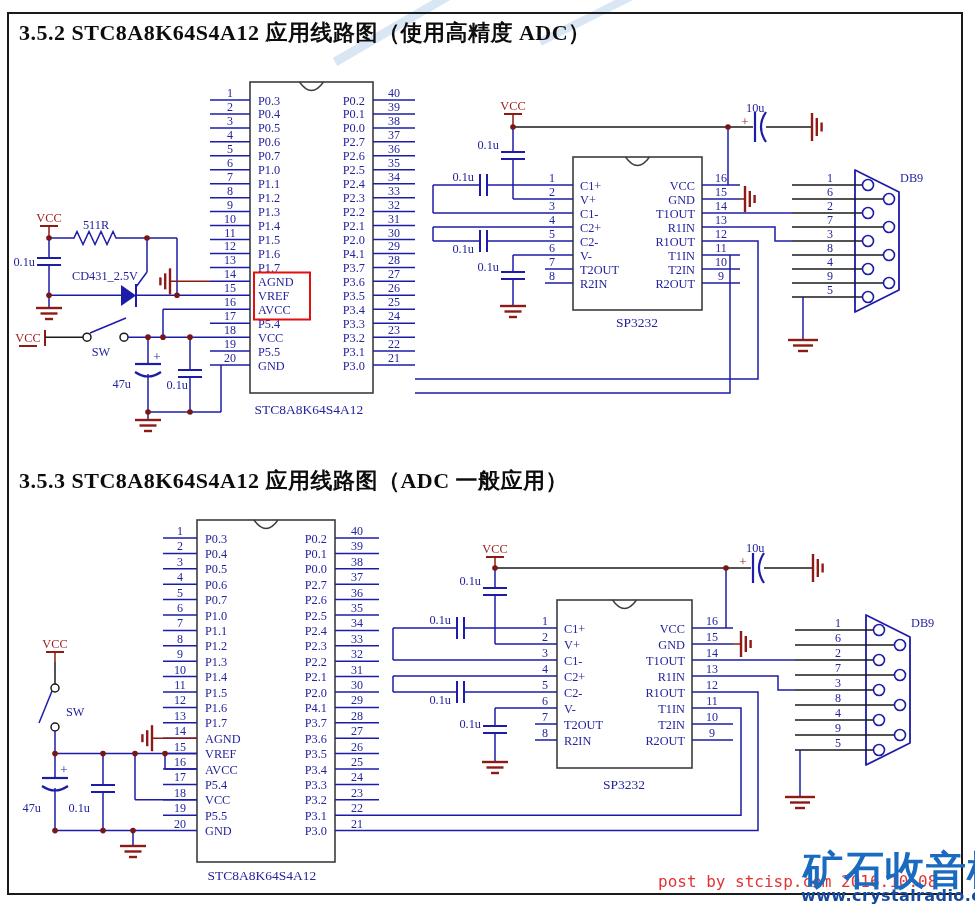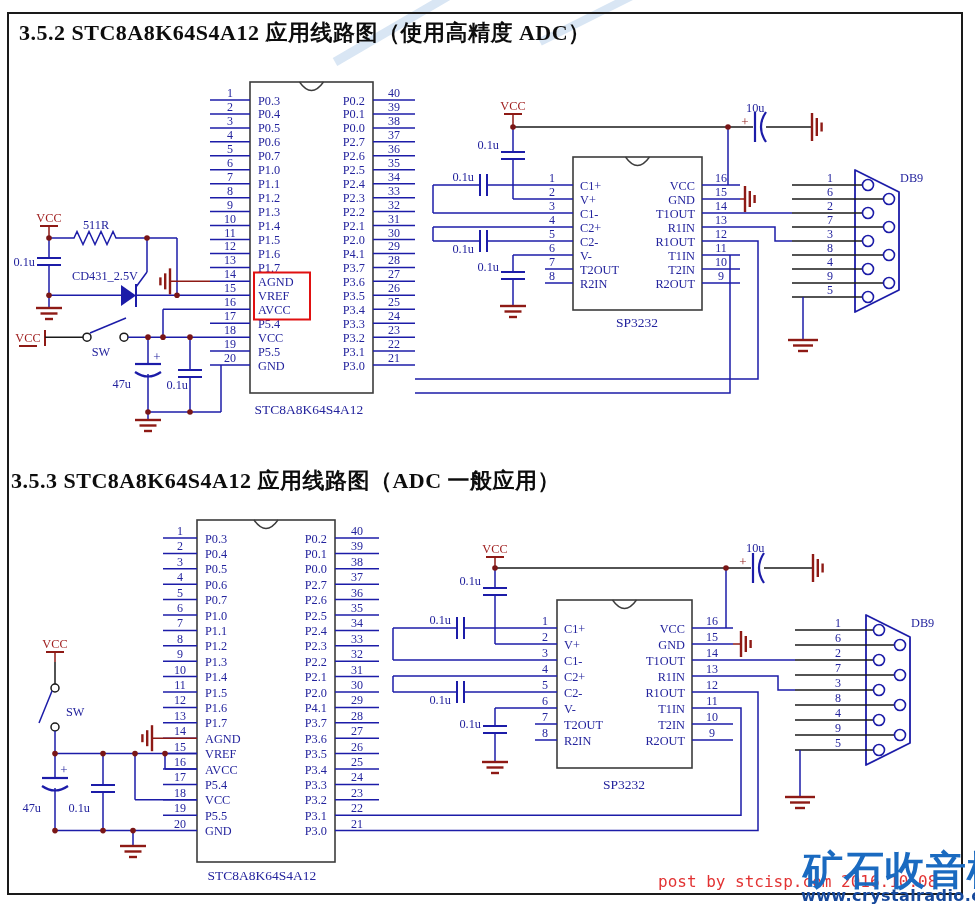--- a/index.html
+++ b/index.html
@@ -3,21 +3,21 @@
 <meta charset="utf-8">
 <style>
   html,body{margin:0;padding:0;background:#ffffff;}
   #page{position:relative;width:975px;height:911px;background:#ffffff;overflow:hidden;
         font-family:"Liberation Serif",serif;}
   svg{position:absolute;left:0;top:0;}
   svg text{font-family:"Liberation Serif",serif;}
   .title{position:absolute;font-family:"Liberation Serif",serif;font-weight:bold;
          font-size:22px;color:#0d0d0d;white-space:nowrap;letter-spacing:0.5px;}
   #title-352{left:19px;top:18px;}
-  #title-353{left:11px;top:466px;}
+  #title-353{left:19px;top:466px;}
   .wm-post{position:absolute;left:658px;top:872px;font-family:"DejaVu Sans Mono",monospace;
            font-size:16px;white-space:nowrap;z-index:3;}
   .wm-logo{position:absolute;left:803px;top:843px;font-family:"DejaVu Sans",sans-serif;
            font-weight:bold;font-size:40px;letter-spacing:1px;white-space:nowrap;z-index:4;}
   .wm-url{position:absolute;left:801px;top:886px;font-family:"DejaVu Sans",sans-serif;
           font-weight:bold;font-size:16px;letter-spacing:0.4px;white-space:nowrap;z-index:5;}
 </style>
 </head>
 <body>
 

